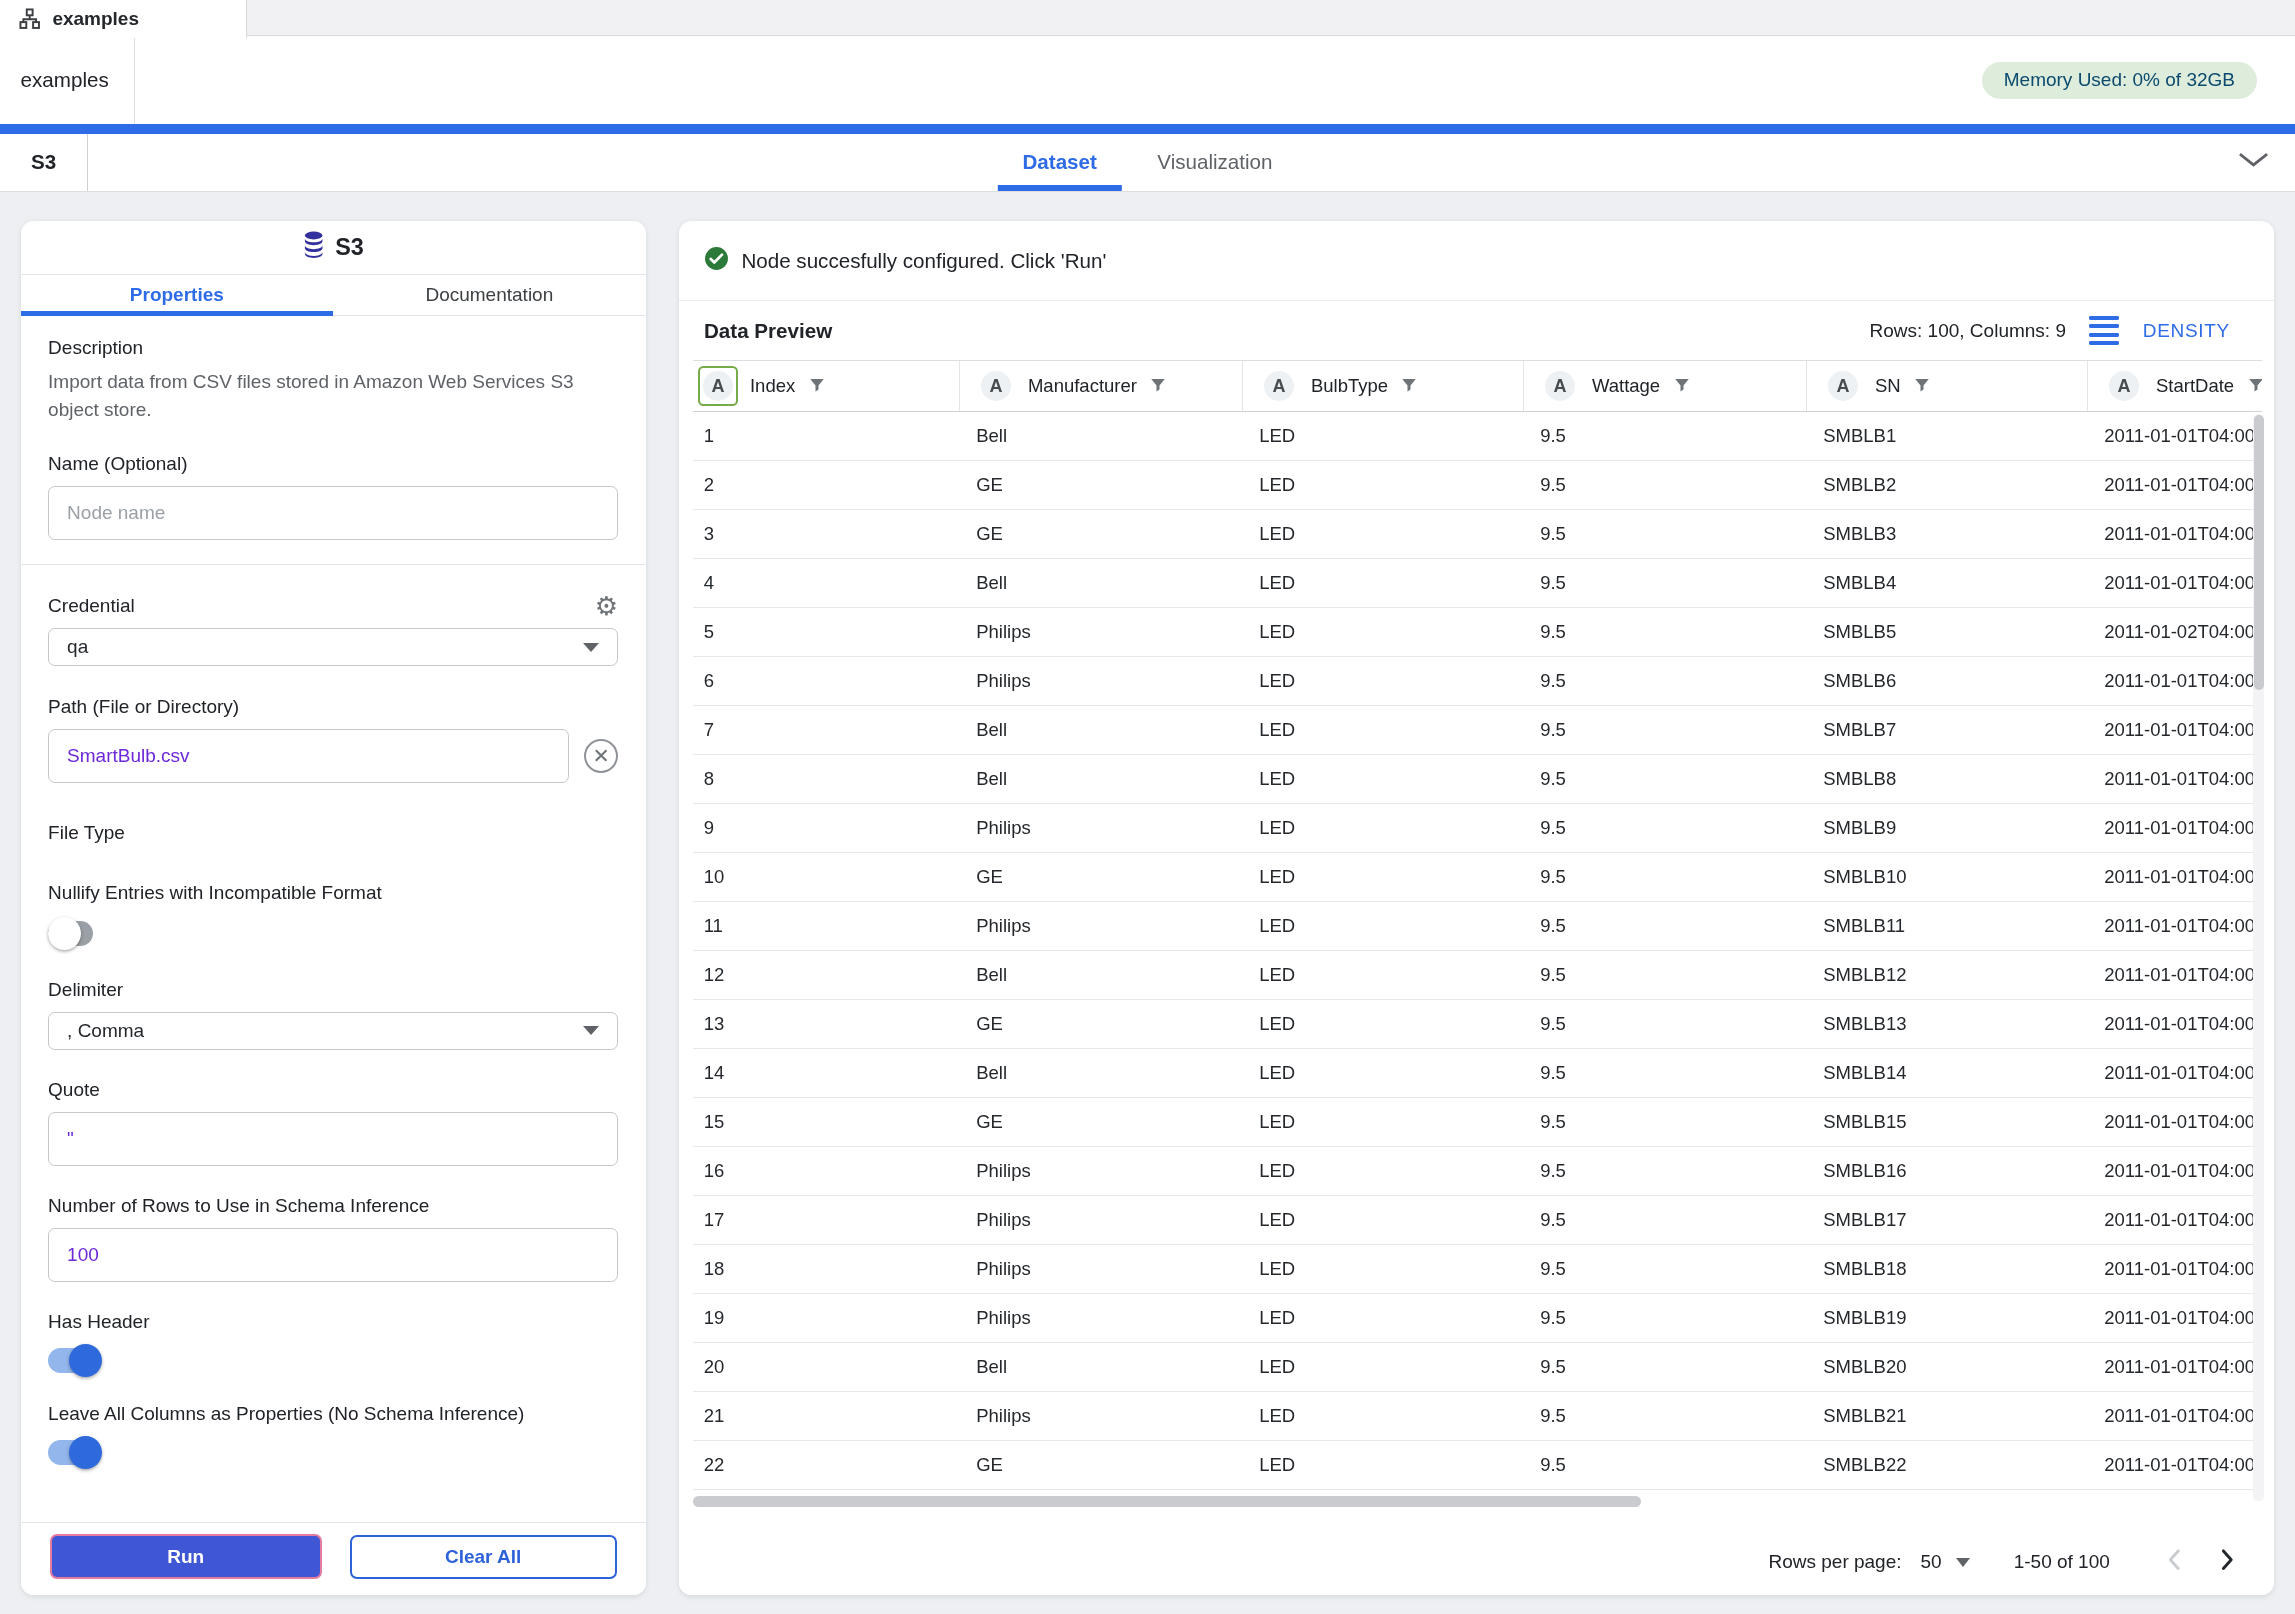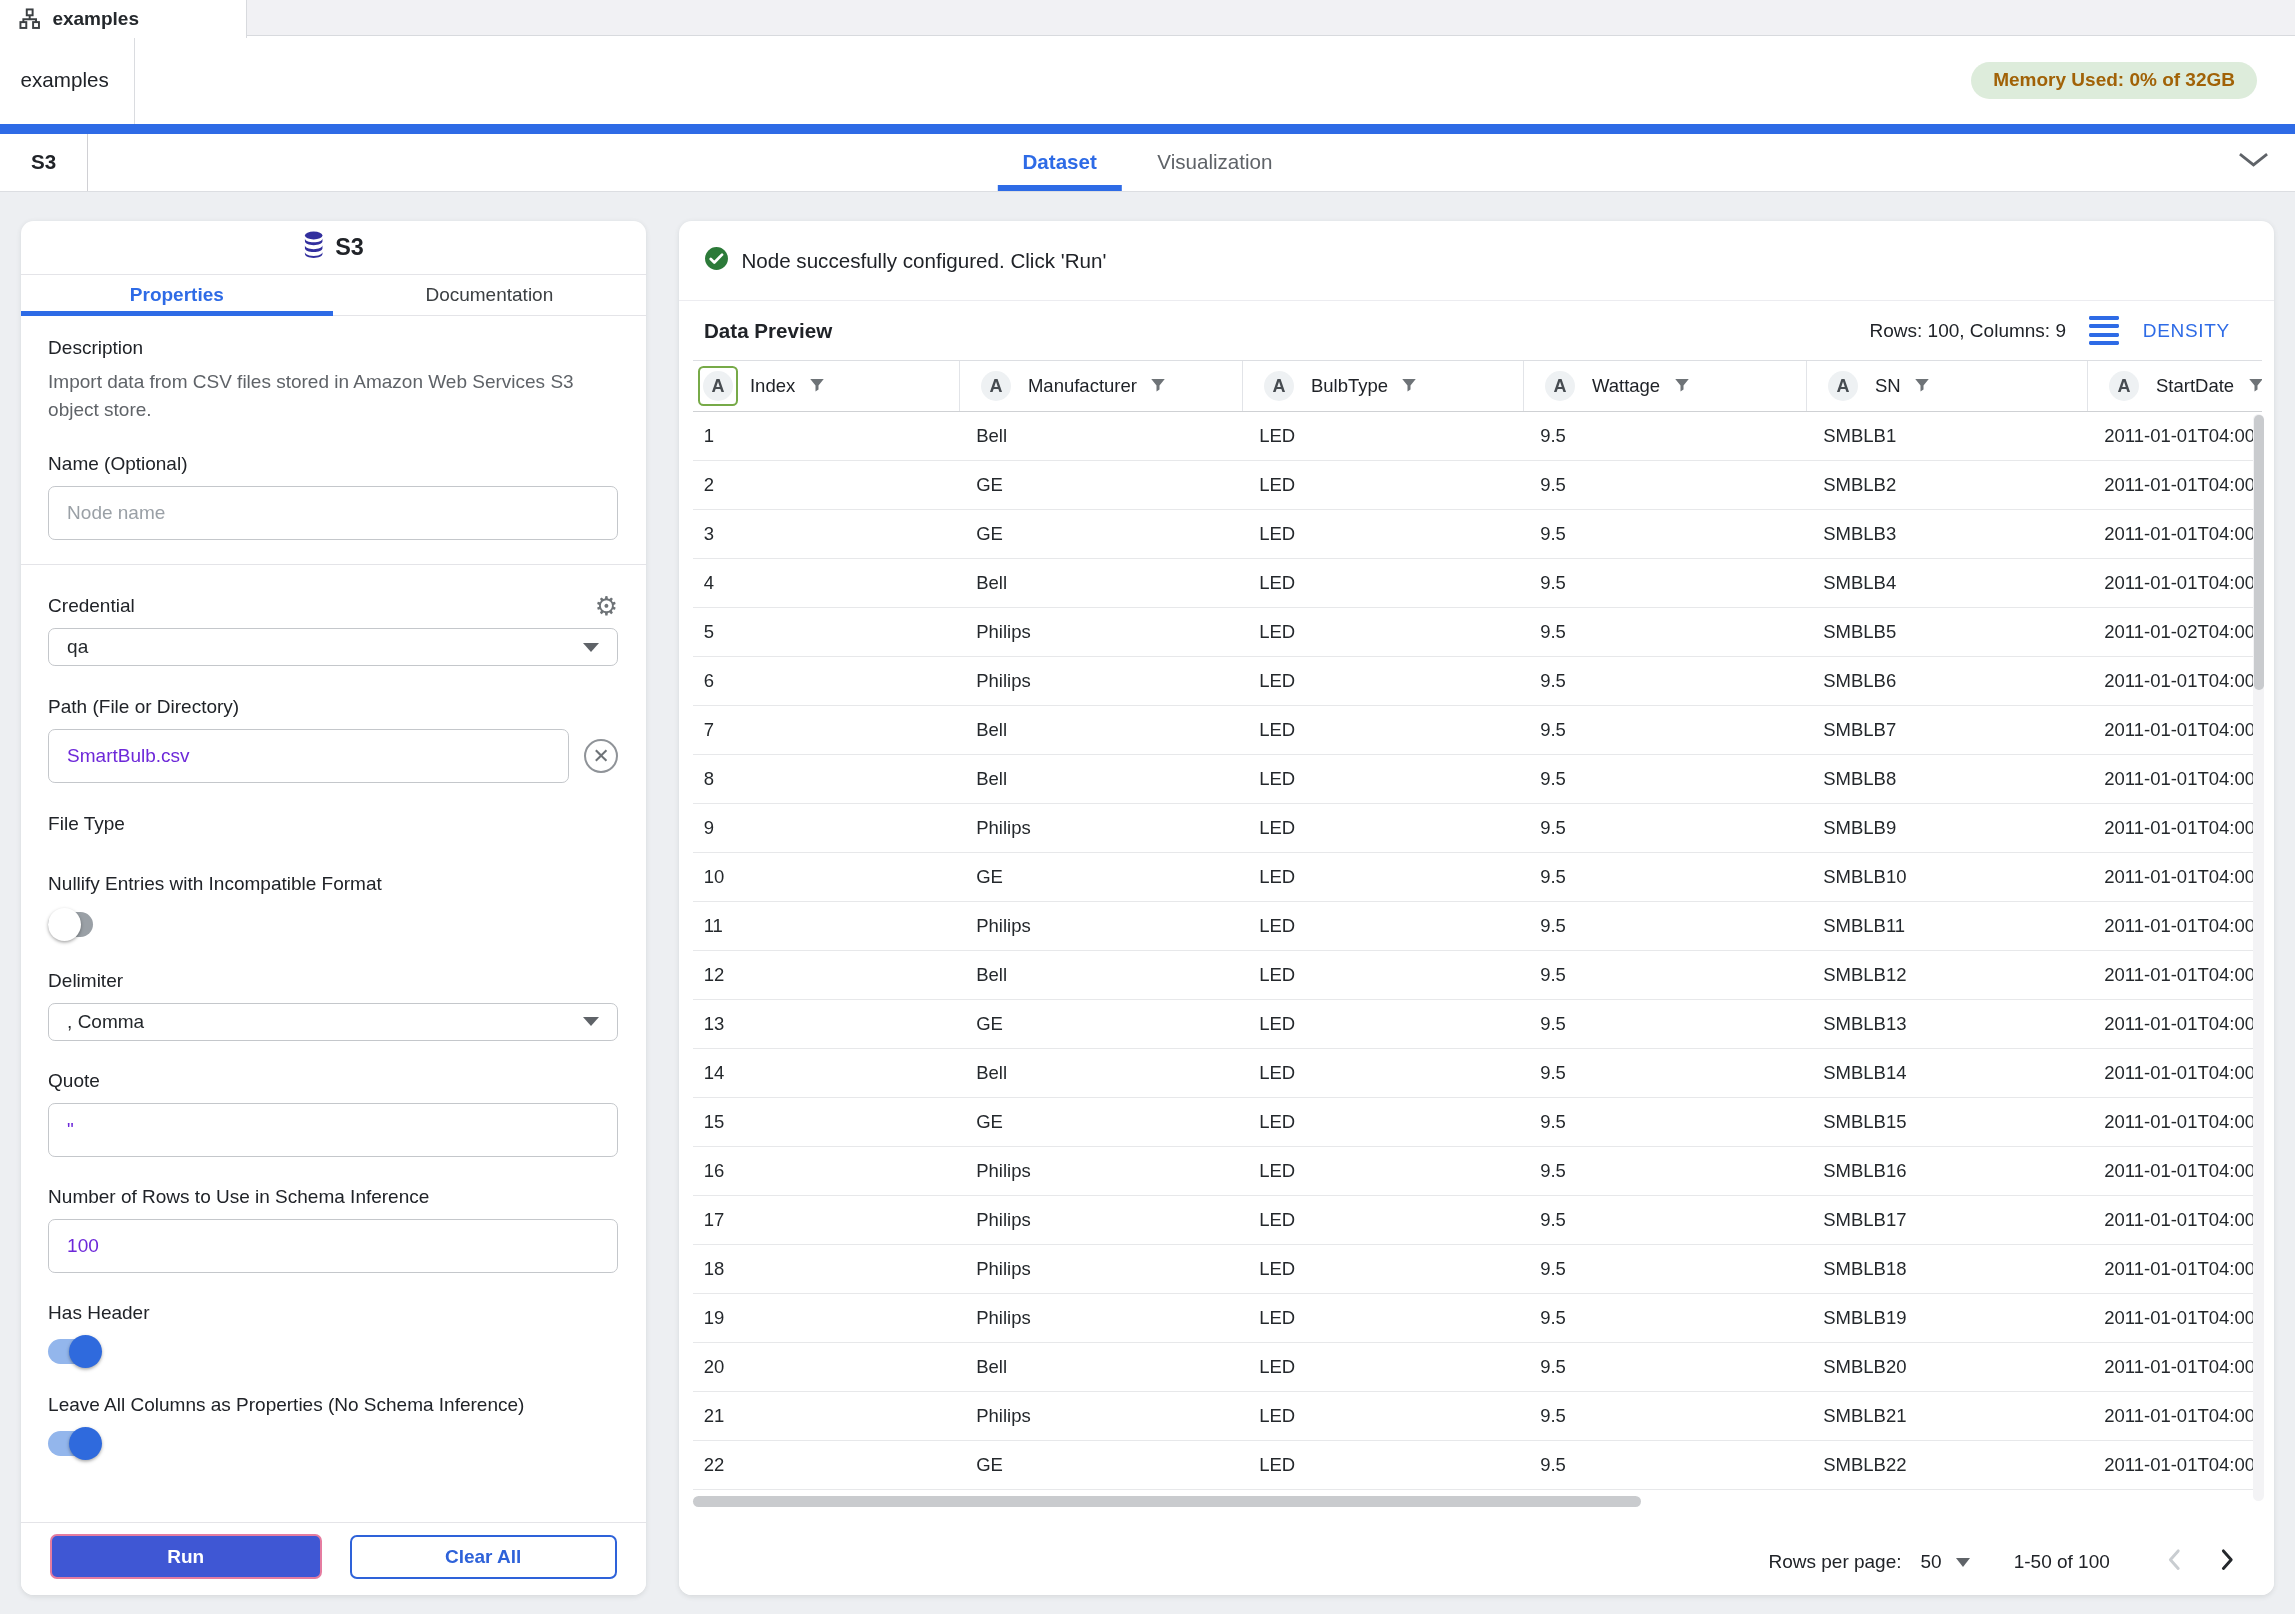--- a/index.html
+++ b/index.html
@@ -30,21 +30,21 @@
     height: 88px; background: #ffffff; display: flex; align-items: center;
   }
   .header .ws-cell {
     width: 135px; height: 100%; display: flex; align-items: center;
     padding-left: 20.6px; border-right: 1.4px solid #dadce0;
     font-size: 20.6px; color: #202328;
   }
   .header .spacer { flex: 1; }
   .memory-badge {
     margin-right: 38px; height: 37px; padding: 0 22px; border-radius: 18.5px;
-    background: #ddecdb; color: #a16207; font-size: 19px; font-weight: 700;
+    background: #ddecdb; color: #0c4a6e; font-size: 19px; font-weight: 400;
     display: flex; align-items: center;
   }
 
   .blue-strip { height: 9.6px; background: #2e6be6; }
 
   
   .canvas-tabs {
     position: relative; height: 58px; background: #ffffff;
     border-bottom: 1.4px solid #dcdee2; display: flex; align-items: stretch;
   }
@@ -293,21 +293,21 @@
         <span>qa</span>
         <span class="caret"></span>
       </div>
 
       <div class="flabel" style="margin-top:30px;">Path (File or Directory)</div>
       <div class="path-row" style="margin-top:11px;">
         <input class="tinput" style="width: 536px;" value="SmartBulb.csv">
         <span class="clear-x">✕</span>
       </div>
 
-      <div class="flabel" style="margin-top:30px;">File Type</div>
+      <div class="flabel" style="margin-top:39px;">File Type</div>
 
       <div class="flabel" style="margin-top:38px;">Nullify Entries with Incompatible Format</div>
       <div class="toggle" style="margin-top:16.5px;">
         <span class="track"></span>
         <span class="knob"></span>
       </div>
 
       <div class="flabel" style="margin-top:33px;">Delimiter</div>
       <div class="selectbox" style="margin-top:11px;">
         <span>, Comma</span>

